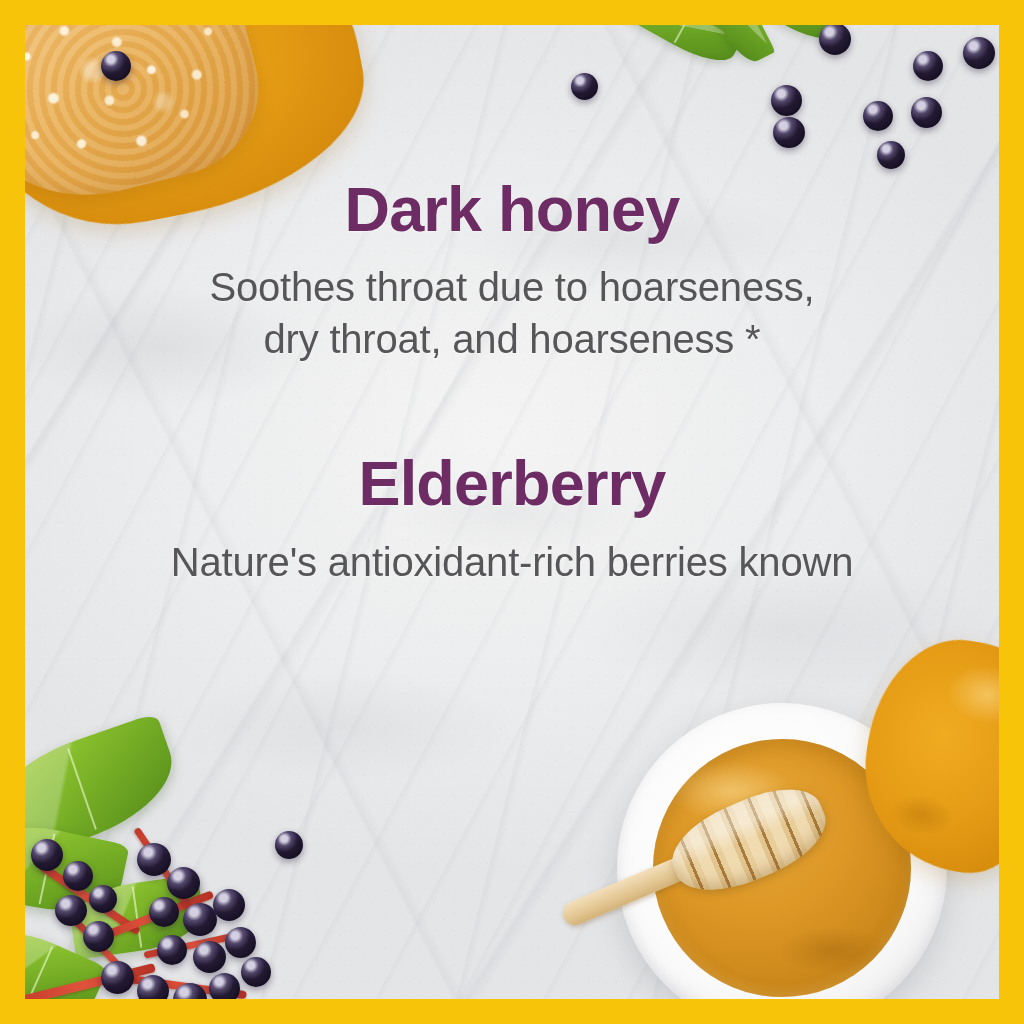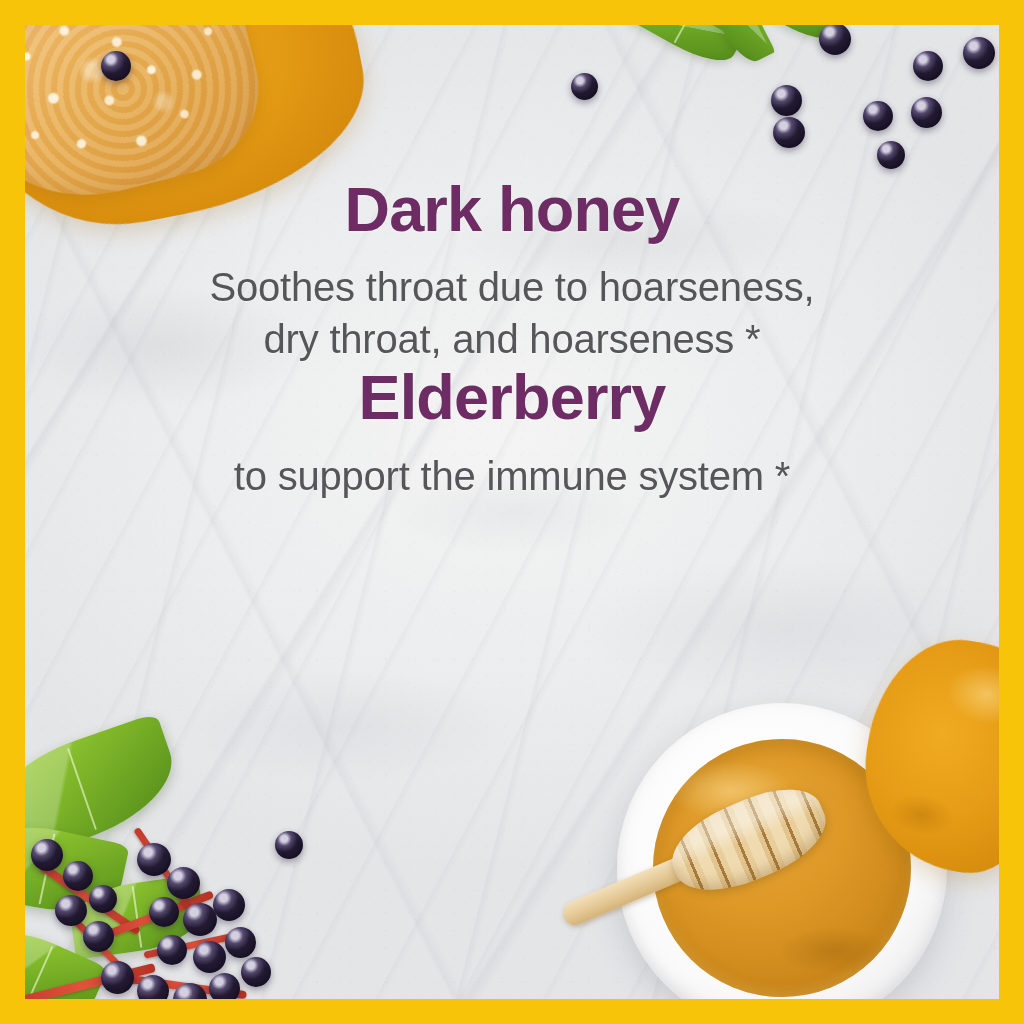--- a/index.html
+++ b/index.html
@@ -253,21 +253,21 @@
   }
   .blurb{
     color:#565659;
     font-size:40px;
     line-height:1.30;
     margin:20px 0 0 0;
     letter-spacing:-0.2px;
     text-shadow:0 1px 1px rgba(255,255,255,.5);
   }
   .blurb span{display:block;}
-  #block-elderberry{}
+  #block-elderberry{margin-top:86px;}
 </style>
 </head>
 <body>
 
 <div id="card">
   <div id="stage">
 
     <div class="vein-layer vein-a"></div>
     <div class="vein-layer vein-b"></div>
     <div class="vein-layer vein-c"></div>
@@ -357,20 +357,20 @@
         <h2 class="heading">Dark honey</h2>
         <p class="blurb">
           <span>Soothes throat due to hoarseness,</span>
           <span>dry throat, and hoarseness *</span>
         </p>
       </div>
 
       <div id="block-elderberry">
         <h2 class="heading">Elderberry</h2>
         <p class="blurb">
-          <span>to support the immune system *</span>
+          <span>Nature's antioxidant-rich berries known</span>
         </p>
       </div>
 
     </div>
 
   </div>
 </div>
 
 </body></html>

